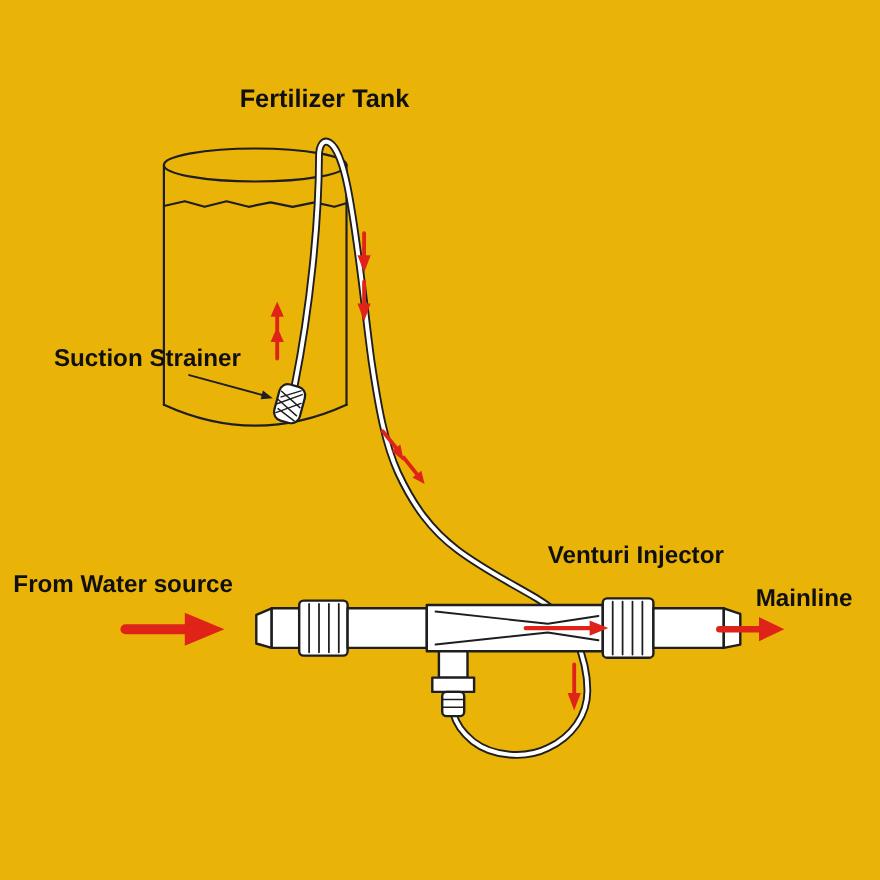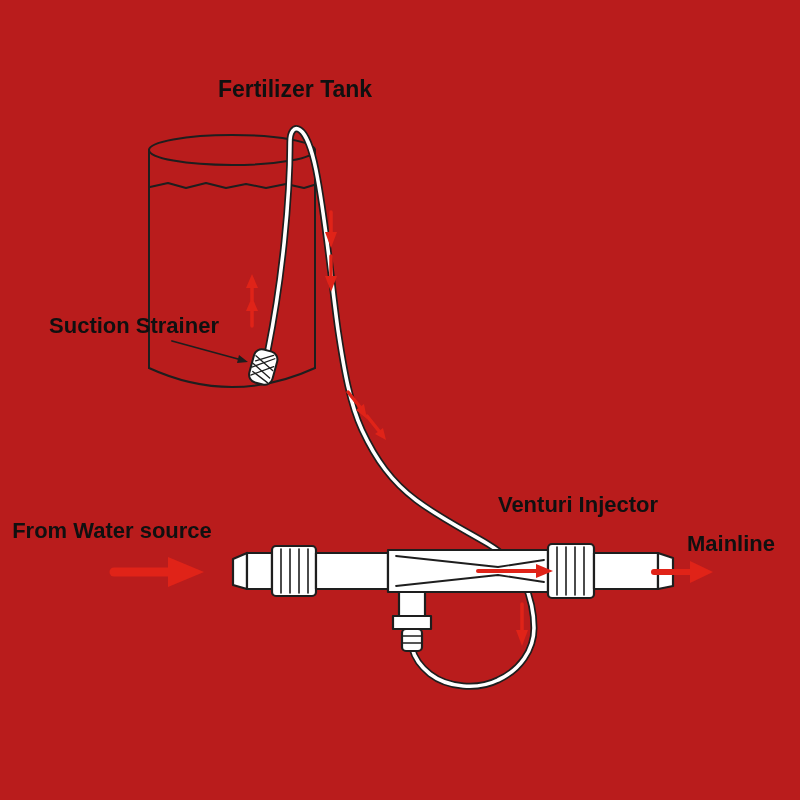--- a/index.html
+++ b/index.html
@@ -1,20 +1,20 @@
 <!DOCTYPE html>
 <html><head>
 <meta charset="utf-8">
 <style>
   html, body { margin: 0; padding: 0; background: #fff; }
   .stage {
     position: relative;
     width: 800px;
     height: 800px;
-    background: #b91c1c;
+    background: #eab308;
     overflow: hidden;
     font-family: "Liberation Sans", sans-serif;
   }
   svg { position: absolute; top: 0; left: 0; }
   text {
     font-family: "Liberation Sans", "DejaVu Sans", sans-serif;
     font-weight: bold;
   }
 </style>
 </head>

